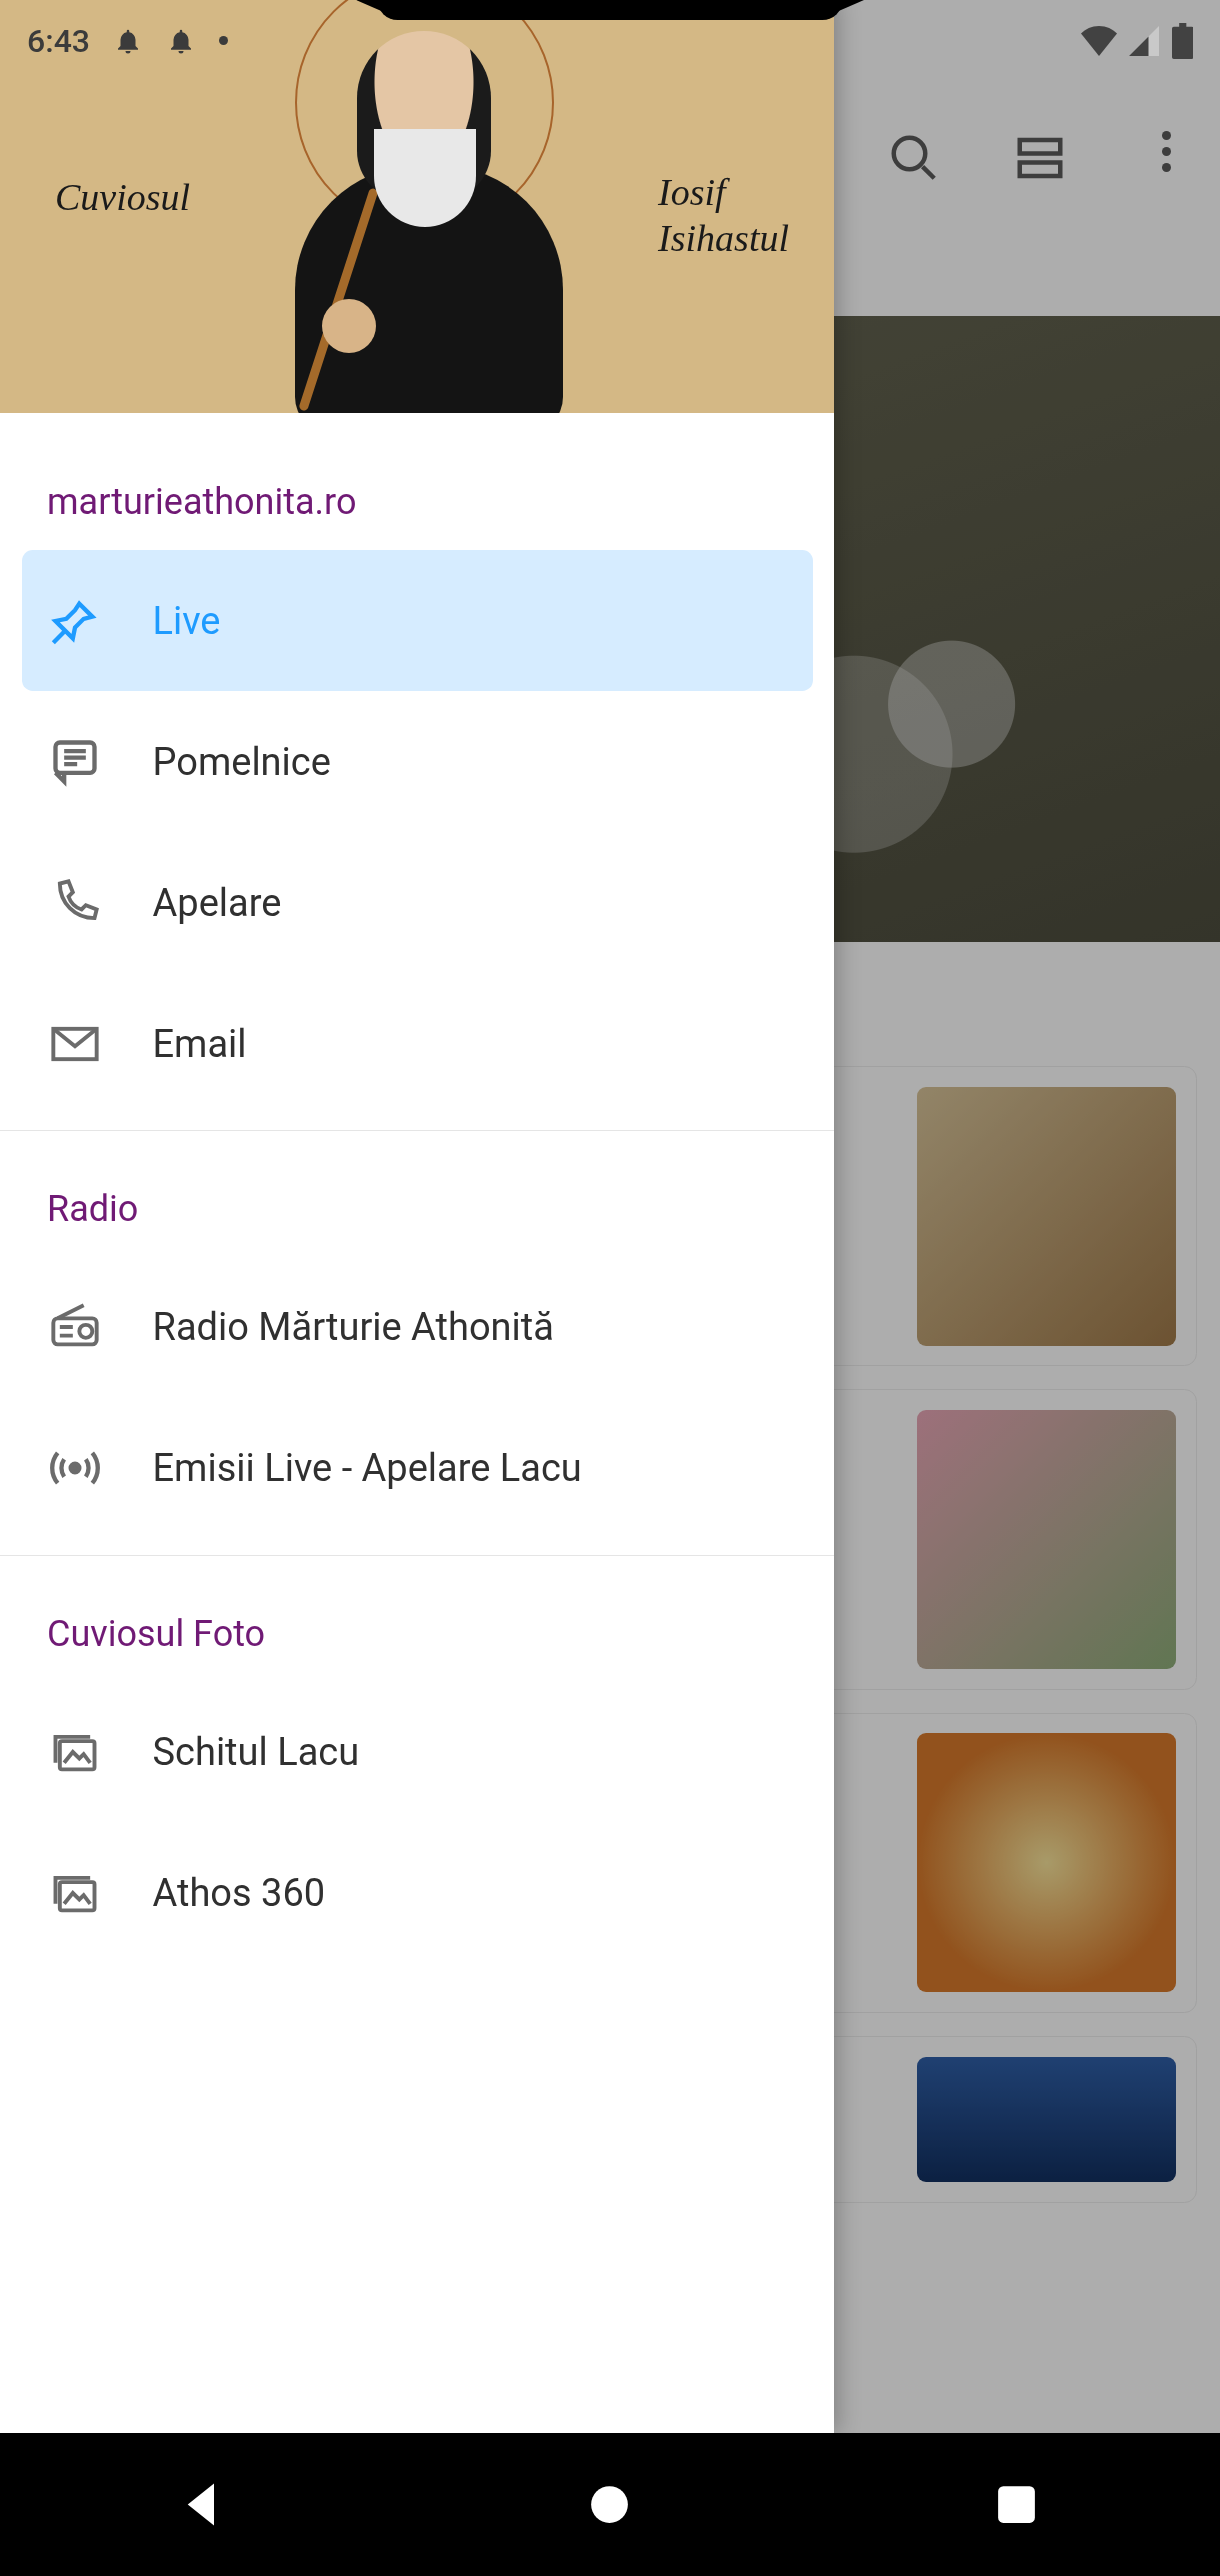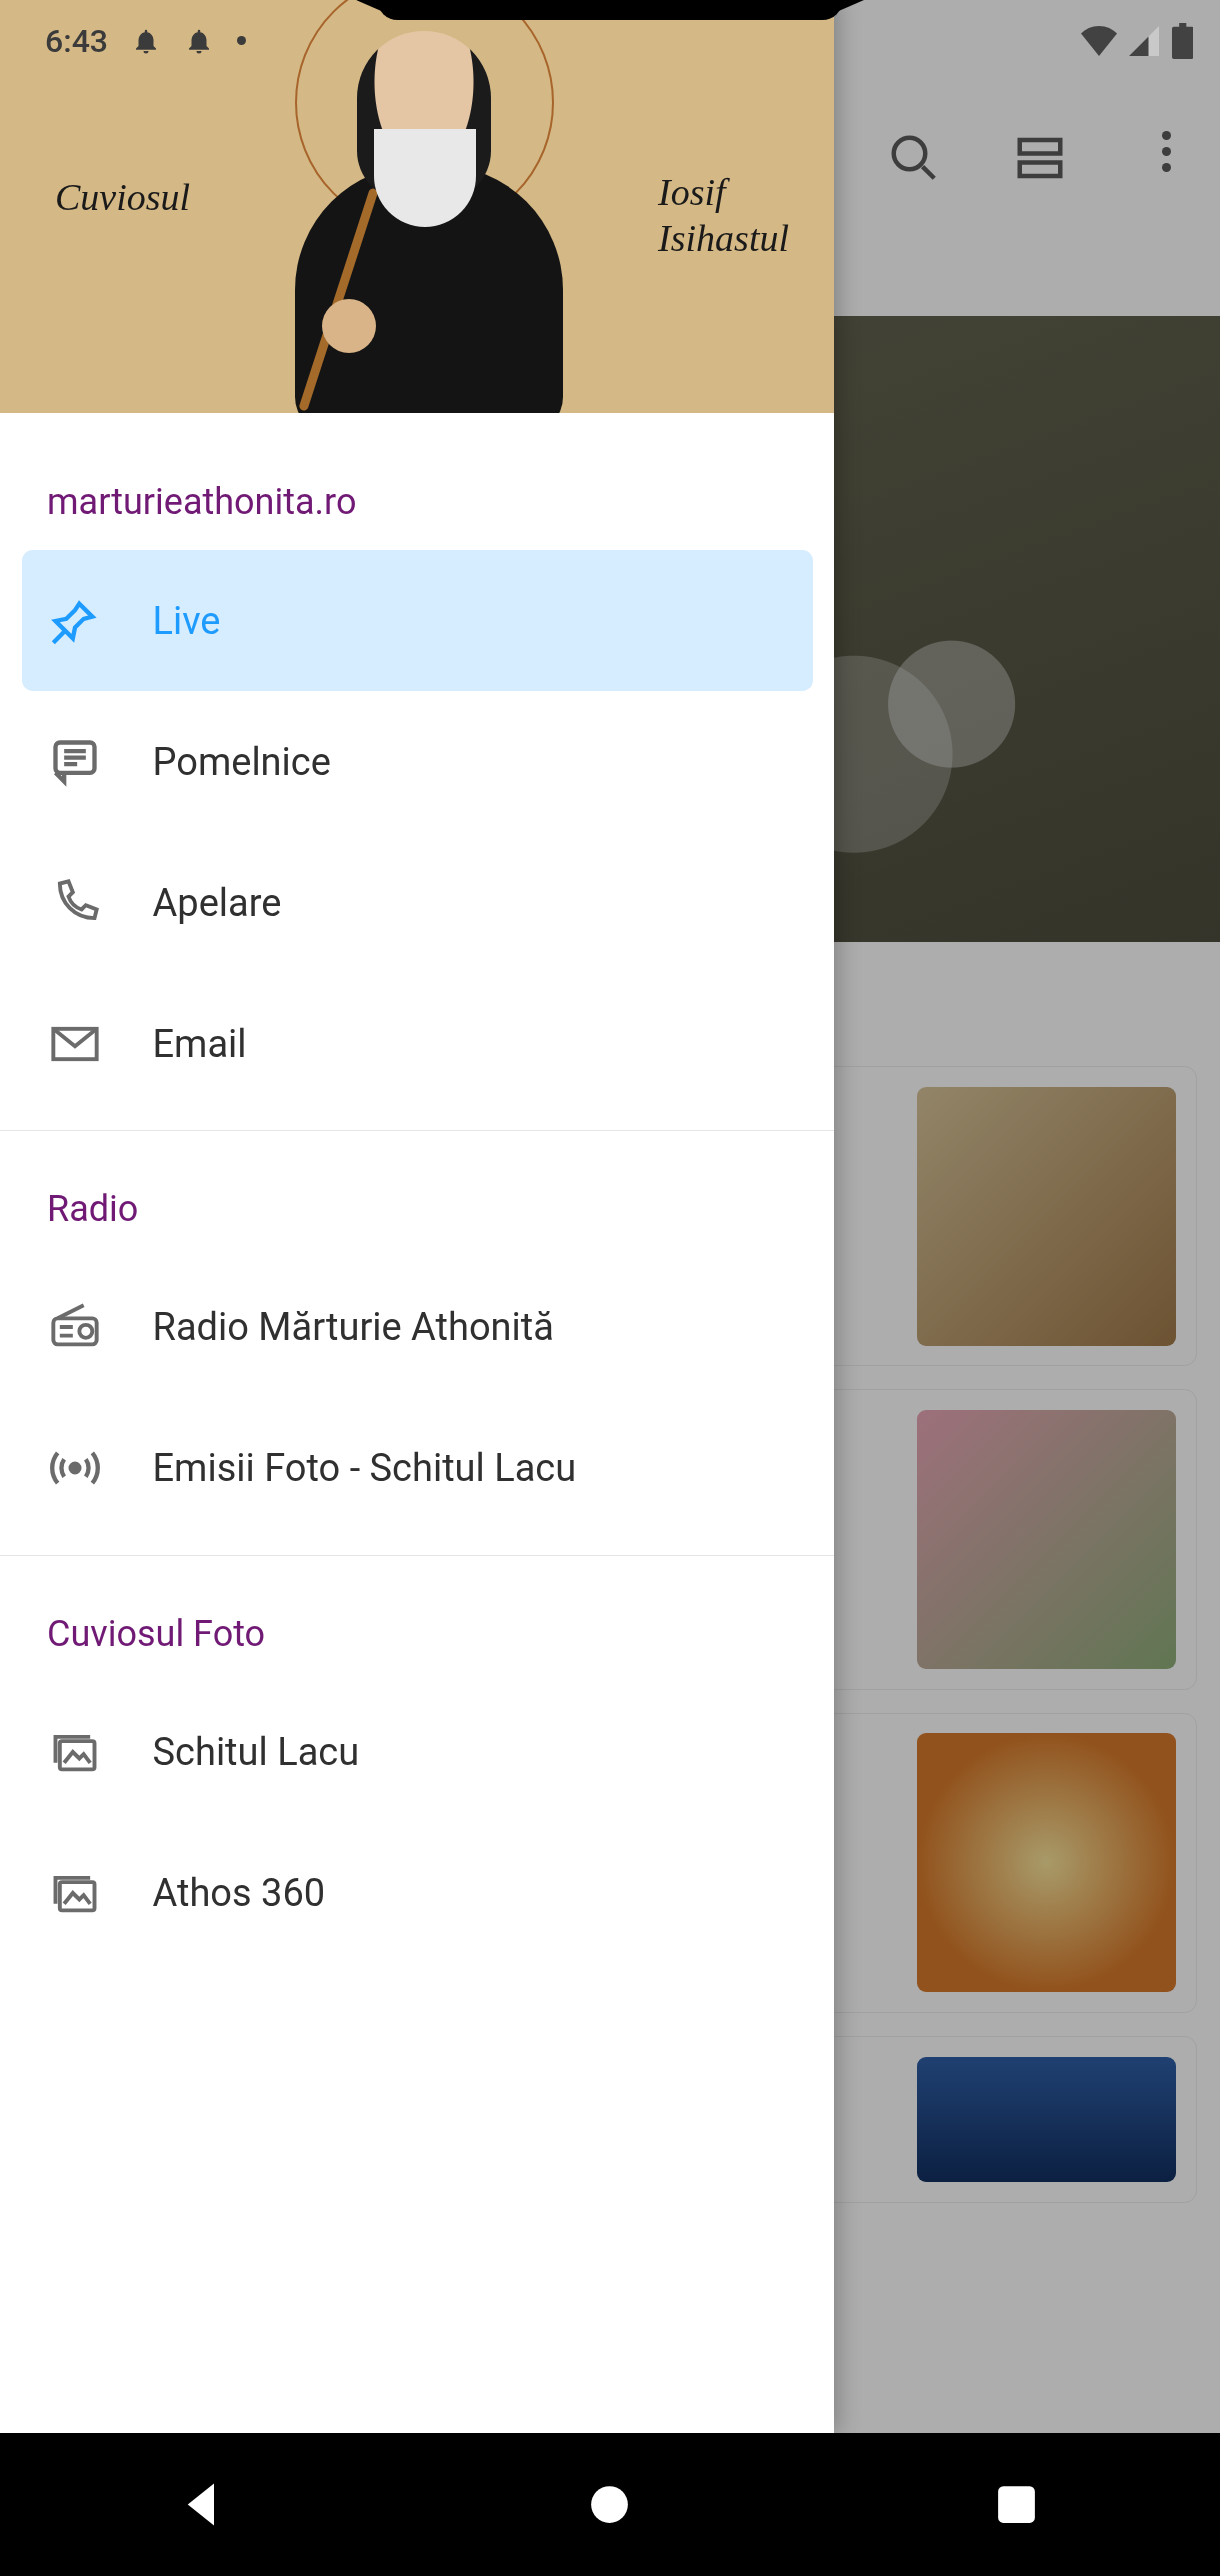--- a/index.html
+++ b/index.html
@@ -7,21 +7,21 @@
   body { background: #000; position: relative; }
 
   
   .status-bar {
     position: absolute; top: 0; left: 0; width: 1220px; height: 81px;
     display: flex; align-items: center; justify-content: space-between;
     padding: 0 27px; z-index: 100; color: #3b3b3b; font-size: 32px;
   }
   .status-left { display: flex; align-items: center; gap: 23px; }
   .status-right { display: flex; align-items: center; gap: 12.5px; color: #424242; }
-  .status-time { font-size: 32px; font-weight: 500; color: #3b3b3b; margin-left: 18px; }
+  .status-time { font-size: 32px; font-weight: 500; color: #3b3b3b; }
   .status-bell { width: 30px; height: 30px; }
   .status-dot { width: 9px; height: 9px; border-radius: 50%; background: #3b3b3b; }
   .status-wifi, .status-cell, .status-batt { display: inline-flex; }
 
   
   .notch {
     position: absolute; top: 0; left: 50%; transform: translateX(-50%);
     width: 465px; height: 19.7px; background: #000;
     border-bottom-left-radius: 36px; border-bottom-right-radius: 36px; z-index: 200;
   }
@@ -323,21 +323,21 @@
       </span>
       <span>Radio Mărturie Athonită</span>
     </div>
     <div class="nav-item">
       <span class="nav-icon">
         <svg viewBox="0 0 24 24" fill="none" stroke="currentColor" stroke-width="2">
             <circle cx="12" cy="12" r="2" fill="currentColor"></circle>
             <path d="M7 8a7 7 0 0 0 0 8M17 8a7 7 0 0 1 0 8M4 5a11 11 0 0 0 0 14M20 5a11 11 0 0 1 0 14"></path>
           </svg>
       </span>
-      <span>Emisii Foto - Schitul Lacu</span>
+      <span>Emisii Live - Apelare Lacu</span>
     </div>
 
     <div class="hr"></div>
     <div class="section-title">Cuviosul Foto</div>
 
     <div class="nav-item">
       <span class="nav-icon">
         <svg viewBox="0 0 24 24" fill="none" stroke="currentColor" stroke-width="1.8">
             <rect x="5" y="7" width="16" height="13" rx="1"></rect>
             <path d="M3 17V5h16"></path>

